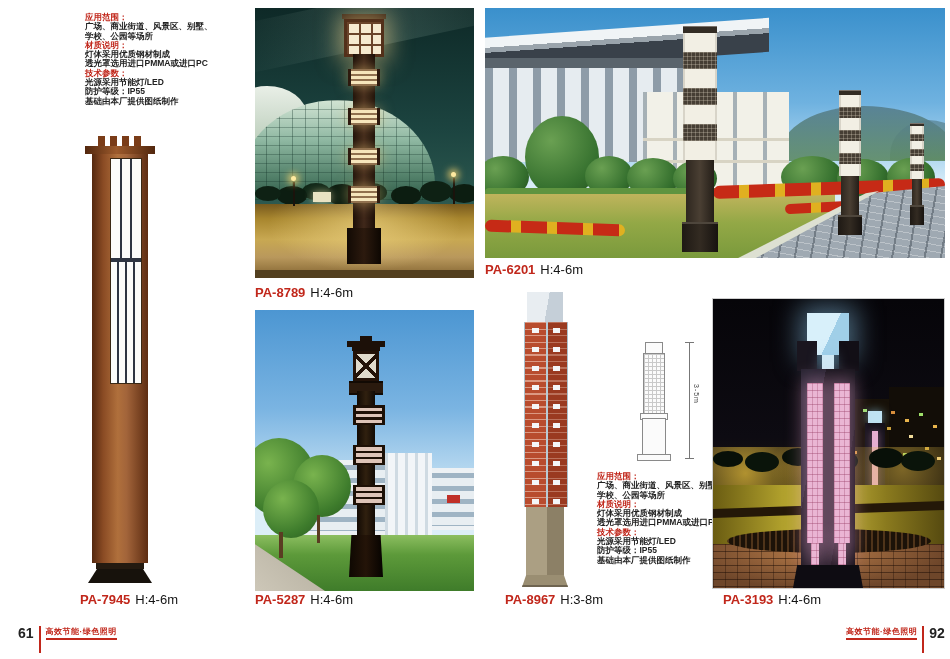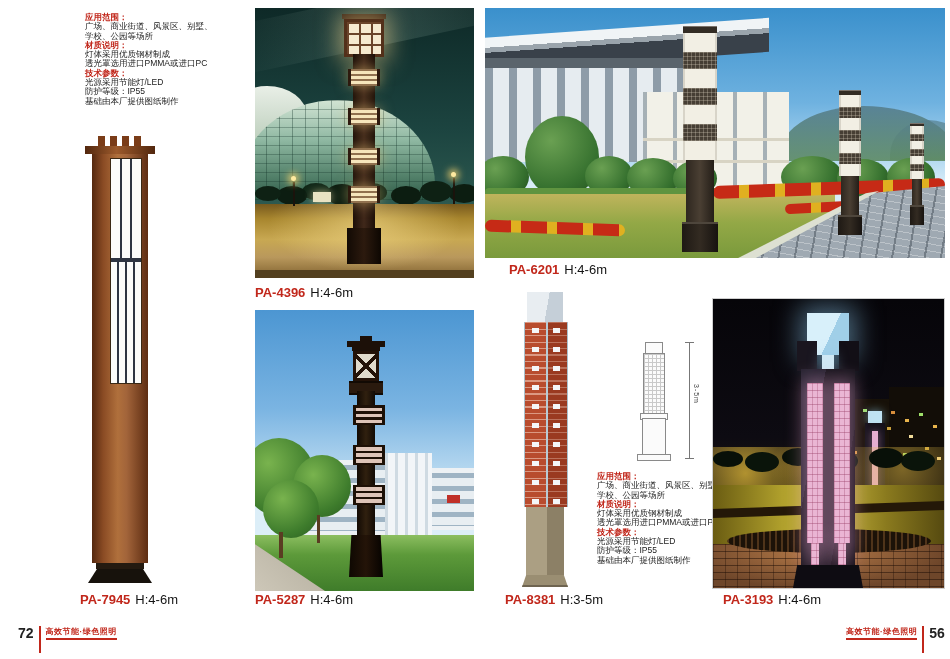--- a/index.html
+++ b/index.html
@@ -3,21 +3,21 @@
 <meta charset="utf-8">
 <style>
   html,body{margin:0;padding:0;background:#ffffff;}
   .spread{position:relative;width:950px;height:656px;background:#fff;overflow:hidden;
           font-family:"Liberation Sans",sans-serif;}
   .a{position:absolute;}
   .ph{position:absolute;overflow:hidden;}
 
   
   .info{width:162px;font-size:8.5px;line-height:9.3px;color:#222;}
-  .info .il{white-space:nowrap;}
+  .info .il{white-space:nowrap;font-weight:bold;}
   .info .hd{color:#c1271b;font-weight:bold;}
 
   .plabel{white-space:nowrap;font-size:13px;line-height:14px;}
   .plabel .model{color:#c1271b;font-weight:bold;margin-right:5px;}
   .plabel .hspec{color:#141414;}
 
   .footer{display:flex;align-items:flex-start;}
   .footer .pnum{font-size:14px;font-weight:bold;color:#222;line-height:14px;}
   .footer .fline{width:2px;height:27px;background:#c1271b;margin:0 5px;}
   .footer .slog{font-size:8px;font-weight:bold;color:#c1271b;letter-spacing:.5px;
@@ -222,21 +222,21 @@
     <div class="a p2-lan" style="left:89px;top:11px;width:34px;height:32px"></div>
     <div class="a p2-pole" style="left:98px;top:46px;width:22px;height:176px"></div>
     <div class="a p2-band" style="left:93px;top:61px;width:26px;height:17px"></div>
     <div class="a p2-band" style="left:93px;top:100px;width:26px;height:17px"></div>
     <div class="a p2-band" style="left:93px;top:140px;width:26px;height:17px"></div>
     <div class="a p2-band" style="left:93px;top:178px;width:26px;height:17px"></div>
     <div class="a p2-base" style="left:92px;top:220px;width:34px;height:36px"></div>
   </div>
 
   <div class="plabel a" style="left:255px;top:286px">
-    <span class="model">PA-4396</span><span class="hspec">H:4-6m</span>
+    <span class="model">PA-8789</span><span class="hspec">H:4-6m</span>
   </div>
 
   <div class="ph p3" style="left:255px;top:310px;width:219px;height:281px">
     <div class="a p3-bld" style="left:50px;top:150px;width:125px;height:75px"></div>
     <div class="a p3-tower" style="left:130px;top:143px;width:47px;height:82px"></div>
     <div class="a p3-bld" style="left:177px;top:158px;width:42px;height:62px"></div>
     <div class="a p3-sign" style="left:192px;top:185px;width:13px;height:8px"></div>
     <div class="a p3-grass" style="left:0;top:225px;width:219px;height:56px"></div>
     <div class="a p3-path" style="left:0;top:228px;width:70px;height:53px"></div>
     <div class="a p3-tree" style="left:-12px;top:128px;width:72px;height:78px"></div>
@@ -256,21 +256,21 @@
     <div class="a p3-band" style="left:98px;top:135px;width:26px;height:20px"></div>
     <div class="a p3-band" style="left:98px;top:175px;width:26px;height:20px"></div>
     <div class="a p3-base" style="left:94px;top:225px;width:34px;height:42px"></div>
   </div>
 
   <div class="plabel a" style="left:255px;top:593px">
     <span class="model">PA-5287</span><span class="hspec">H:4-6m</span>
   </div>
 
   <div class="footer a" style="left:18px;top:626px">
-    <span class="pnum">72</span>
+    <span class="pnum">61</span>
     <span class="fline"></span>
     <span class="slog">高效节能·绿色照明</span>
   </div>
 
   <div class="ph p4" style="left:485px;top:8px;width:460px;height:250px">
     <div class="a p4-hill" style="left:295px;top:98px;width:175px;height:55px"></div>
     <div class="a p4-hill" style="left:405px;top:112px;width:80px;height:40px;opacity:.7"></div>
     <div class="a p4-roof" style="left:-8px;top:20px;width:292px;height:34px"></div>
     <div class="a p4-col" style="left:0;top:50px;width:200px;height:104px"></div>
     <div class="a p4-wing" style="left:158px;top:84px;width:146px;height:100px"></div>
@@ -323,41 +323,41 @@
       <div class="a lampglow" style="left:0;top:18px;width:14px;height:8px"></div>
       <div class="a lampgrid" style="left:0;top:26px;width:14px;height:7px"></div>
       <div class="a lampglow" style="left:0;top:33px;width:14px;height:8px"></div>
       <div class="a lampgrid" style="left:0;top:41px;width:14px;height:7px"></div>
       <div class="a lampglow" style="left:0;top:48px;width:14px;height:8px"></div>
       <div class="a lamppole" style="left:2px;top:56px;width:10px;height:26px"></div>
       <div class="a lampped" style="left:0;top:82px;width:14px;height:18px"></div>
     </div>
   </div>
 
-  <div class="plabel a" style="left:509px;top:263px">
+  <div class="plabel a" style="left:485px;top:263px">
     <span class="model">PA-6201</span><span class="hspec">H:4-6m</span>
   </div>
 
   <div class="a" style="left:505px;top:292px;width:90px;height:298px">
     <div class="a l2-cube" style="left:22px;top:0;width:36px;height:30px"></div>
     <div class="a l2-body" style="left:19px;top:30px;width:42px;height:185px">
       <div class="a l2-fl" style="left:0;top:0;width:22px;height:185px">
         <div class="a l2-win" style="left:7px;top:6px"></div>
       </div>
       <div class="a l2-fr" style="left:22px;top:0;width:20px;height:185px">
         <div class="a l2-win" style="left:6px;top:6px"></div>
       </div>
       <div class="a l2-trim" style="left:21px;top:0;width:2px;height:185px"></div>
     </div>
     <div class="a l2-ped" style="left:21px;top:215px;width:38px;height:68px"></div>
     <div class="a l2-flare" style="left:17px;top:283px;width:46px;height:10px"></div>
   </div>
 
   <div class="plabel a" style="left:505px;top:593px">
-    <span class="model">PA-8381</span><span class="hspec">H:3-5m</span>
+    <span class="model">PA-8967</span><span class="hspec">H:3-8m</span>
   </div>
 
   <div class="a" style="left:615px;top:336px;width:100px;height:128px">
     <div class="a dw" style="left:30px;top:6px;width:16px;height:11px"></div>
     <div class="a dw dw-hatch" style="left:28px;top:17px;width:20px;height:60px"></div>
     <div class="a dw" style="left:25px;top:77px;width:26px;height:5px"></div>
     <div class="a dw" style="left:27px;top:82px;width:22px;height:36px"></div>
     <div class="a dw" style="left:22px;top:118px;width:32px;height:5px"></div>
     <div class="a dw-dim" style="left:74px;top:6px;width:1px;height:117px"></div>
     <div class="a dw-lbl" style="left:78px;top:48px">3-5m</div>
@@ -406,16 +406,16 @@
     <div class="a p6-ped" style="left:80px;top:266px;width:70px;height:23px"></div>
   </div>
 
   <div class="plabel a" style="left:723px;top:593px">
     <span class="model">PA-3193</span><span class="hspec">H:4-6m</span>
   </div>
 
   <div class="footer a" style="left:846px;top:626px">
     <span class="slog">高效节能·绿色照明</span>
     <span class="fline"></span>
-    <span class="pnum">56</span>
+    <span class="pnum">92</span>
   </div>
 
 </div>
 
 </body></html>

